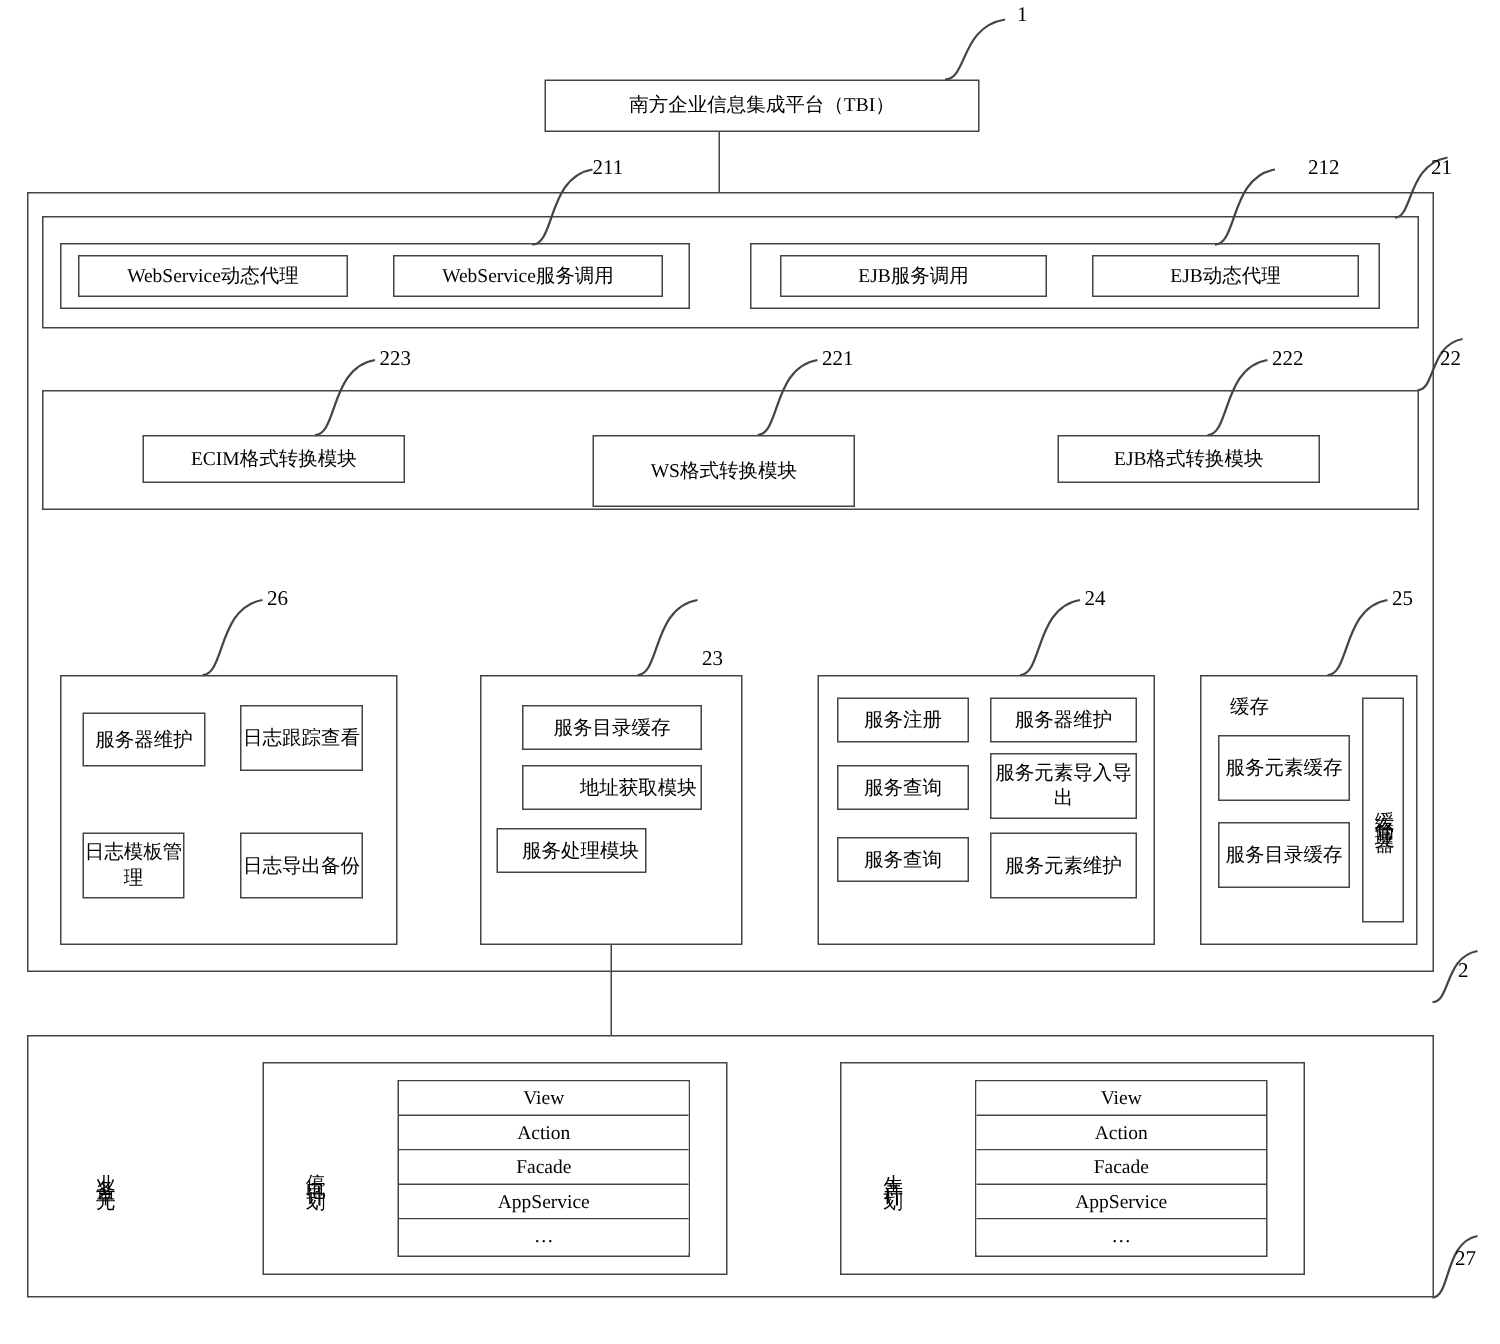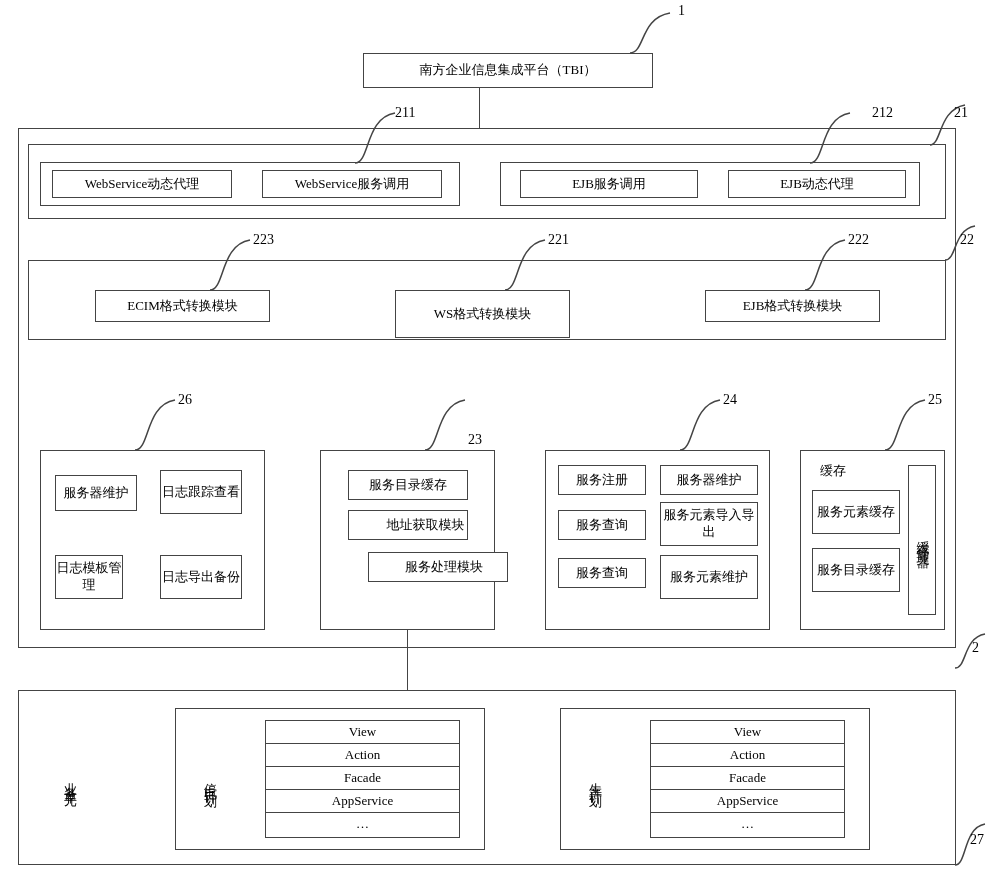--- a/index.html
+++ b/index.html
@@ -122,21 +122,21 @@
 
 <div class="box" style="position:absolute; left:40px; top:450px; width:225px; height:180px;"></div>
 <div class="box" style="position:absolute; left:55px; top:475px; width:82px; height:36px;">服务器维护</div>
 <div class="box" style="position:absolute; left:160px; top:470px; width:82px; height:44px;">日志跟踪查看</div>
 <div class="box" style="position:absolute; left:55px; top:555px; width:68px; height:44px;">日志模板管理</div>
 <div class="box" style="position:absolute; left:160px; top:555px; width:82px; height:44px;">日志导出备份</div>
 
 <div class="box" style="position:absolute; left:320px; top:450px; width:175px; height:180px;"></div>
 <div class="box" style="position:absolute; left:348px; top:470px; width:120px; height:30px;">服务目录缓存</div>
 <div class="box" style="position:absolute; left:348px; top:510px; width:120px; height:30px;padding-left:35px;">地址获取模块</div>
-<div class="box" style="position:absolute; left:368px; top:552px; width:140px; height:30px;padding-left:12px;">服务处理模块</div>
+<div class="box" style="position:absolute; left:331px; top:552px; width:100px; height:30px;padding-left:12px;">服务处理模块</div>
 
 <div class="box" style="position:absolute; left:545px; top:450px; width:225px; height:180px;"></div>
 <div class="box" style="position:absolute; left:558px; top:465px; width:88px; height:30px;">服务注册</div>
 <div class="box" style="position:absolute; left:660px; top:465px; width:98px; height:30px;">服务器维护</div>
 <div class="box" style="position:absolute; left:558px; top:510px; width:88px; height:30px;">服务查询</div>
 <div class="box" style="position:absolute; left:660px; top:502px; width:98px; height:44px;">服务元素导入导出</div>
 <div class="box" style="position:absolute; left:558px; top:558px; width:88px; height:30px;">服务查询</div>
 <div class="box" style="position:absolute; left:660px; top:555px; width:98px; height:44px;">服务元素维护</div>
 
 <div class="box" style="position:absolute; left:800px; top:450px; width:145px; height:180px;"></div>

